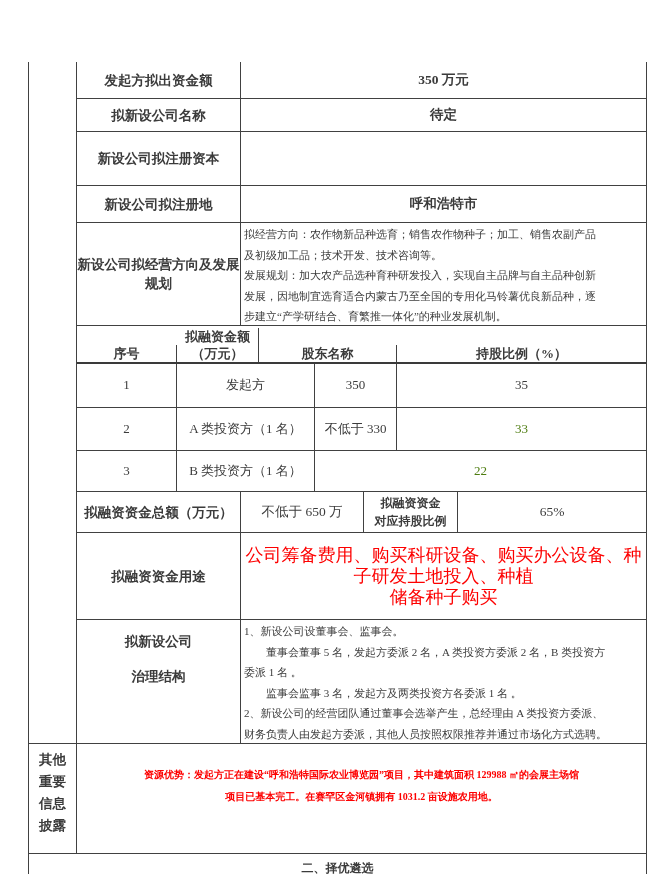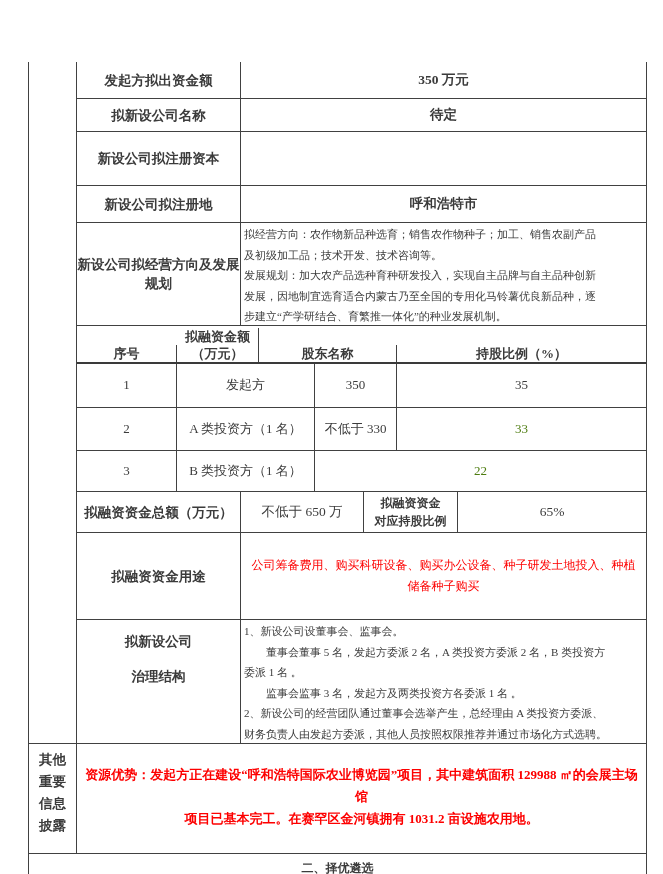--- a/index.html
+++ b/index.html
@@ -48,32 +48,32 @@
   .blue { color:#4d7c0f; }
   .red { color:#fd0000; }
   
   .f-val { width:123px; border-right:1px solid #414141; font-size:13.5px; }
   .f-sub {
     width:94px; border-right:1px solid #414141; font-weight:bold;
     font-size:12px; white-space:pre-line; text-align:center; line-height:18px;
   }
   .f-pct { flex:1; font-size:13.5px; }
   .use-val {
-    flex:1; font-size:12px; line-height:21px; white-space:pre-line;
+    flex:1; font-size:18px; line-height:21px; white-space:pre-line;
     text-align:center; display:flex; align-items:center; justify-content:center;
   }
   
   .other { display:flex; height:110px; border-top:1px solid #414141; }
   .other-lbl {
     width:48px; border-right:1px solid #414141; font-weight:bold;
     font-size:13.5px; line-height:22px; white-space:pre-line;
     text-align:center; padding-top:5px;
   }
   .other-val {
-    flex:1; font-weight:bold; font-size:13px; line-height:22px;
+    flex:1; font-weight:bold; font-size:10px; line-height:22px;
     white-space:pre-line; text-align:center; padding:20px 6px 0 6px;
   }
   .footer-row {
     height:30px; border-top:1px solid #414141; display:flex;
     align-items:center; justify-content:center; font-weight:bold; font-size:12px;
   }
 </style>
 </head>
 <body>
 

